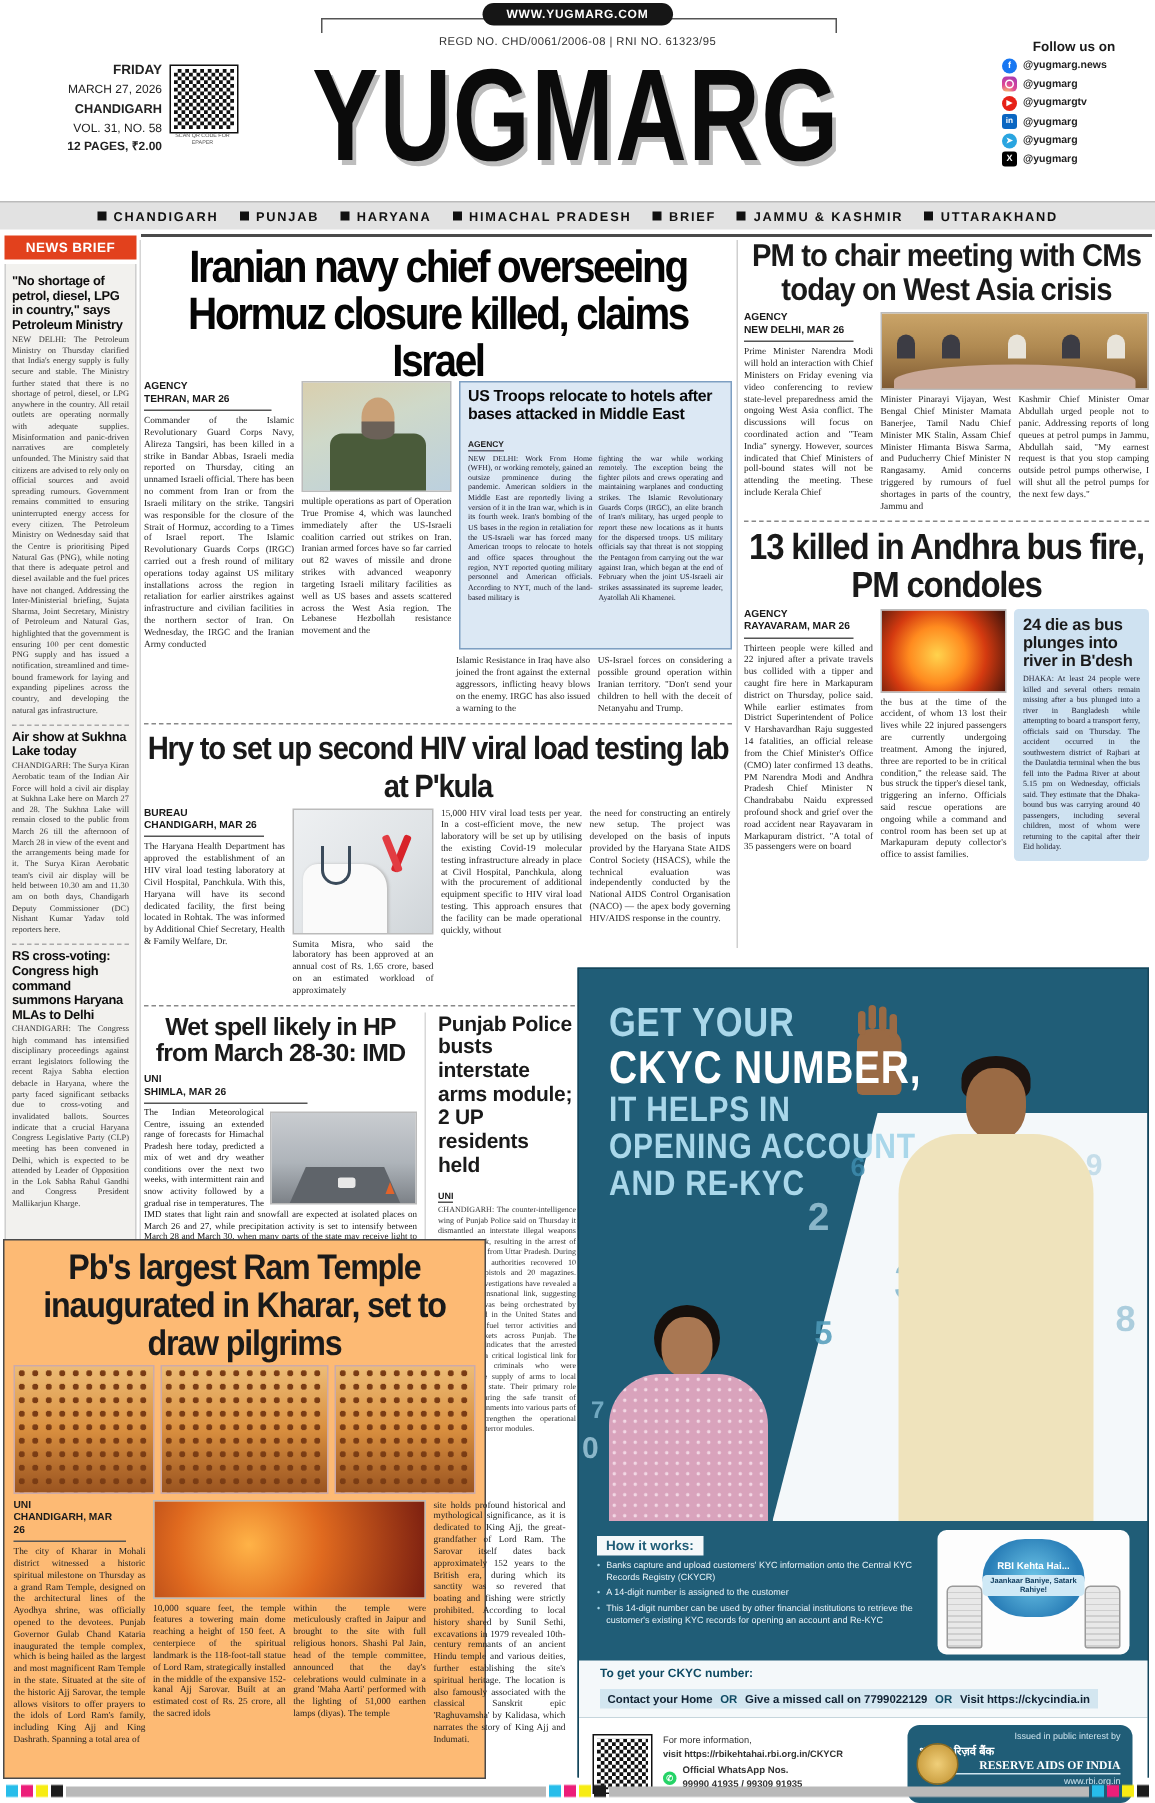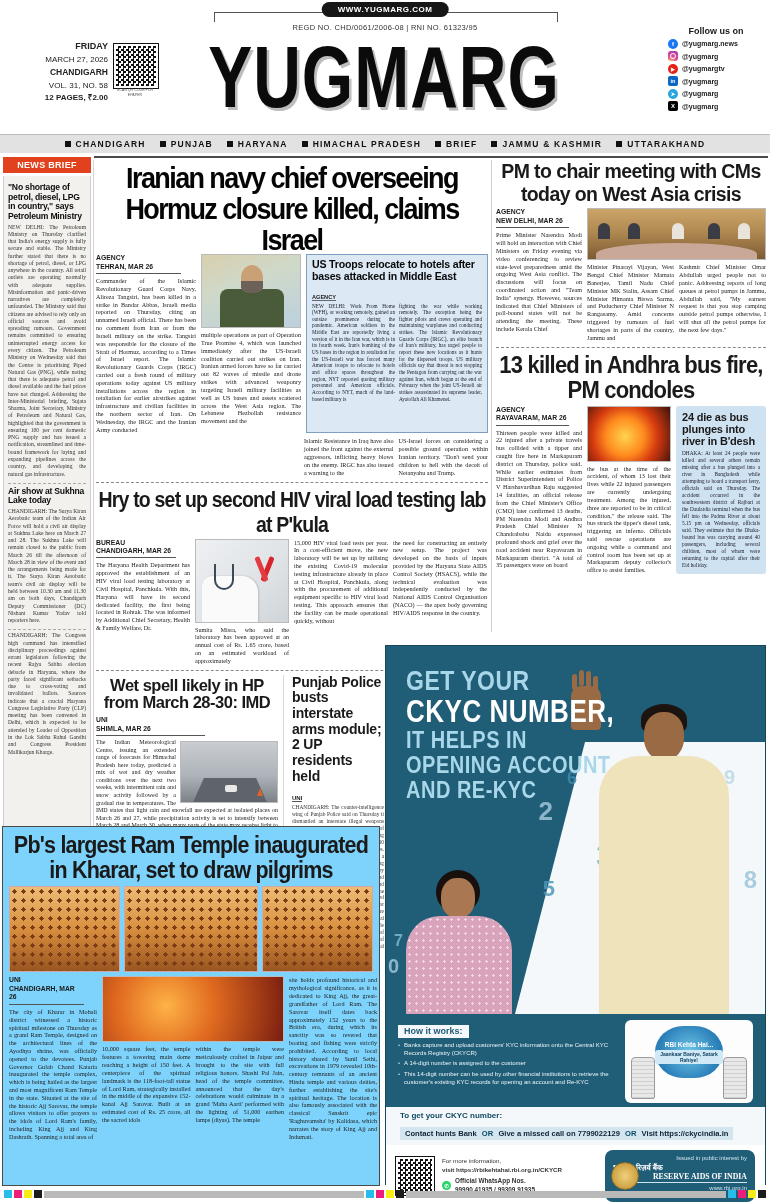--- a/index.html
+++ b/index.html
@@ -166,22 +166,22 @@
   .wa-row{display:flex;align-items:center;gap:4px;margin-top:2px;}
   .wa-ic{width:9px;height:9px;border-radius:50%;background:#25d366;color:#fff;display:flex;align-items:center;justify-content:center;font:bold 5.5px "Liberation Sans",sans-serif;}
   .rbi-panel{flex:0 0 150px;background:#205d77;border-radius:8px;color:#fff;padding:5px 8px;box-sizing:border-box;position:relative;height:52px;}
   .rbi-issued{font:6px "Liberation Sans",sans-serif;color:#cfe5ef;text-align:right;}
   .rbi-seal{position:absolute;left:6px;top:12px;width:26px;height:26px;border-radius:50%;
             background:radial-gradient(circle,#f0cf7a 0%,#c89b3c 80%);border:1px solid #8a6a20;}
   .rbi-hi{font:bold 7.5px "Liberation Sans",sans-serif;margin-top:1px;}
   .rbi-en{font:bold 7.8px "Liberation Serif",serif;text-align:right;border-bottom:1px solid #cfe5ef;padding-bottom:1px;}
   .rbi-url{font:6px "Liberation Sans",sans-serif;color:#cfe5ef;text-align:right;margin-top:1.5px;}
   
-  .temple{position:absolute;top:826px;left:2px;width:378px;height:360px;border:1.5px solid #4a4a4a;
-          background:#7dd3fc;box-sizing:border-box;padding:5px 6px;}
+  .temple{position:absolute;top:826px;left:2px;width:322px;height:360px;border:1.5px solid #4a4a4a;
+          background:#fdba74;box-sizing:border-box;padding:5px 6px;}
   .temple-hl{font-family:"Liberation Sans",sans-serif;font-weight:bold;text-align:center;font-size:21.5px;
              line-height:1.08;letter-spacing:-.8px;transform:scaleY(1.1);transform-origin:top center;margin:1px 0 7px 0;}
   .tphotos{display:flex;gap:4px;height:86px;margin-bottom:4px;}
   .tph{flex:1;position:relative;overflow:hidden;border:1px solid #caa;}
   .crowd{background:linear-gradient(180deg,#e8b46a 0%,#d98f3f 40%,#a05a22 100%);
          background-image:radial-gradient(#7a3c14 2px,transparent 2.2px),linear-gradient(180deg,#edbc76 0%,#d98f3f 50%,#9a5420 100%);
          background-size:9px 9px,100% 100%;}
   .trow{display:flex;gap:5px;margin-top:2px;}
   .tcol{width:88px;flex:0 0 auto;}
   .tmid{width:182px;flex:0 0 auto;}
@@ -282,20 +282,21 @@
       <div class="nb-title">"No shortage of petrol, diesel, LPG in country," says Petroleum Ministry</div>
       <div class="nb-body">NEW DELHI: The Petroleum Ministry on Thursday clarified that India's energy supply is fully secure and stable. The Ministry further stated that there is no shortage of petrol, diesel, or LPG anywhere in the country. All retail outlets are operating normally with adequate supplies. Misinformation and panic-driven narratives are completely unfounded. The Ministry said that citizens are advised to rely only on official sources and avoid spreading rumours. Government remains committed to ensuring uninterrupted energy access for every citizen. The Petroleum Ministry on Wednesday said that the Centre is prioritising Piped Natural Gas (PNG), while noting that there is adequate petrol and diesel available and the fuel prices have not changed. Addressing the Inter-Ministerial briefing, Sujata Sharma, Joint Secretary, Ministry of Petroleum and Natural Gas, highlighted that the government is ensuring 100 per cent domestic PNG supply and has issued a notification, streamlined and time-bound framework for laying and expanding pipelines across the country, and developing the natural gas infrastructure.</div>
     </div>
     <div class="nb-sep"></div>
     <div>
       <div class="nb-title">Air show at Sukhna Lake today</div>
       <div class="nb-body">CHANDIGARH: The Surya Kiran Aerobatic team of the Indian Air Force will hold a civil air display at Sukhna Lake here on March 27 and 28. The Sukhna Lake will remain closed to the public from March 26 till the afternoon of March 28 in view of the event and the arrangements being made for it. The Surya Kiran Aerobatic team's civil air display will be held between 10.30 am and 11.30 am on both days, Chandigarh Deputy Commissioner (DC) Nishant Kumar Yadav told reporters here.</div>
     </div>
     <div class="nb-sep"></div>
     <div>
+      <div class="nb-title">RS cross-voting: Congress high command summons Haryana MLAs to Delhi</div>
       <div class="nb-body">CHANDIGARH: The Congress high command has intensified disciplinary proceedings against errant legislators following the recent Rajya Sabha election debacle in Haryana, where the party faced significant setbacks due to cross-voting and invalidated ballots. Sources indicate that a crucial Haryana Congress Legislative Party (CLP) meeting has been convened in Delhi, which is expected to be attended by Leader of Opposition in the Lok Sabha Rahul Gandhi and Congress President Mallikarjun Kharge.</div>
     </div>
   </div>
   <div class="vrule1"></div>
   <div class="vrule2"></div>
 
   <div class="center">
 
     <div>
       <div class="lead-hl">Iranian navy chief overseeing Hormuz closure killed, claims Israel</div>
@@ -495,21 +496,21 @@
         <div class="rbi-badge">
           <div class="b1">RBI Kehta Hai...</div>
           <div class="b2">Jaankaar Baniye, Satark Rahiye!</div>
         </div>
       </div>
     </div>
 
     <div class="ad-get">
       <div class="get-title">To get your CKYC number:</div>
       <div class="get-line">
-        <span>Contact hunts Bank</span>
+        <span>Contact your Home</span>
         <span class="or">OR</span>
         <span>Give a missed call on 7799022129</span>
         <span class="or">OR</span>
         <span>Visit https://ckycindia.in</span>
       </div>
     </div>
 
     <div class="ad-bottom">
       <div class="qr qr2"></div>
       <div class="info">

